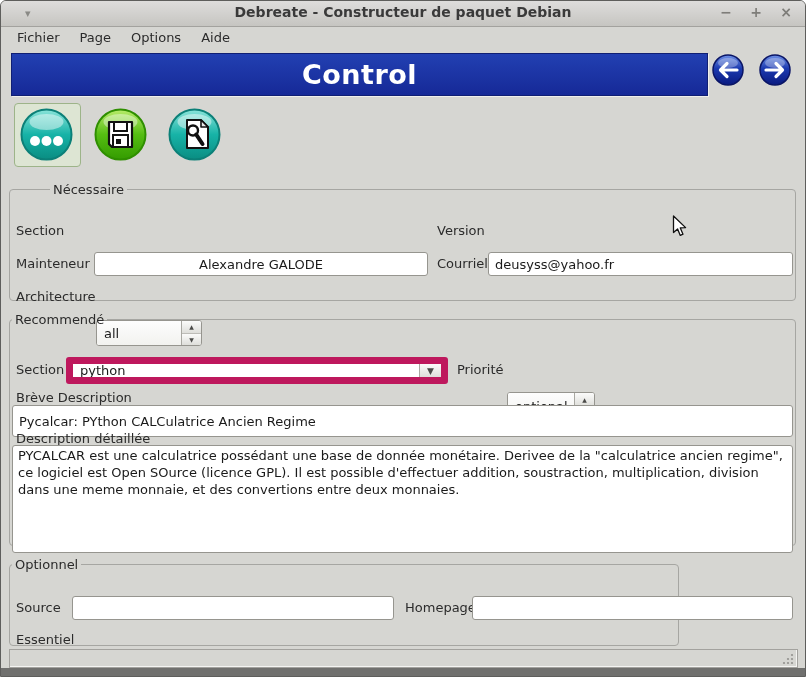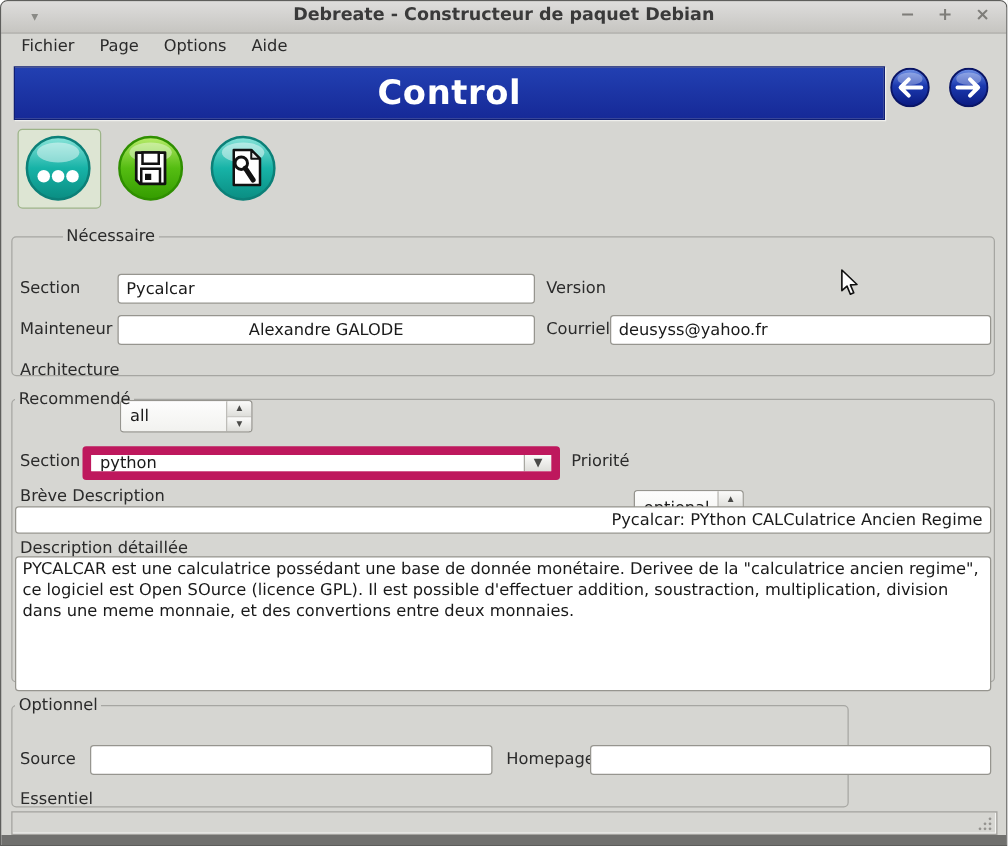--- a/index.html
+++ b/index.html
@@ -147,21 +147,20 @@
       <path d="M19 12 h14 l7 7 v21 h-21 z" fill="#ffffff" stroke="#111" stroke-width="2" stroke-linejoin="round"></path>
       <path d="M33 12 l7 7 h-7 z" fill="#e8e8e8" stroke="#111" stroke-width="1.6" stroke-linejoin="round"></path>
       <circle cx="25" cy="22.5" r="5" fill="#ffffff" stroke="#111" stroke-width="2.4"></circle>
       <path d="M28.2 26.5 L34.5 36" stroke="#111" stroke-width="4" stroke-linecap="round"></path>
     </svg>
   </button>
 
   <fieldset id="fs-necessaire">
     <legend>Nécessaire</legend>
     <span class="lbl" style="left:6px;top:26px">Section</span>
-    <input class="inp" style="left: 84px; top: 22px; width: 334px;" value="Pycalcar">
     <span class="lbl" style="left:427px;top:26px">Version</span>
     <span class="lbl" style="left:6px;top:59px">Mainteneur</span>
     <input class="inp" style="left: 84px; top: 55px; width: 334px; text-align: center;" value="Alexandre GALODE">
     <span class="lbl" style="left:427px;top:59px">Courriel</span>
     <input class="inp" style="left: 478px; top: 55px; width: 305px;" value="deusyss@yahoo.fr">
     <span class="lbl" style="left:6px;top:92px">Architecture</span>
     <span class="spin" style="left:86px;top:87px;width:106px;height:26px">
       <span class="val">all</span>
       <span class="btns">
         <span class="sb up">▲</span>
@@ -179,21 +178,21 @@
     </span>
     <span class="lbl" style="left:447px;top:35px">Priorité</span>
     <span class="spin" style="left:497px;top:29px;width:88px;height:28px">
       <span class="val">optional</span>
       <span class="btns">
         <span class="sb up">▲</span>
         <span class="sb">▼</span>
       </span>
     </span>
     <span class="lbl" style="left:6px;top:63px">Brève Description</span>
-    <input class="inp" style="left: 2px; top: 78px; width: 781px; height: 22px; text-align: right;" value="Pycalcar: PYthon CALCulatrice Ancien Regime">
+    <input class="inp" style="left: 2px; top: 78px; width: 781px; height: 32px;" value="Pycalcar: PYthon CALCulatrice Ancien Regime">
     <span class="lbl" style="left:6px;top:104px">Description détaillée</span>
     <textarea class="inp" style="left: 2px; top: 118px; width: 781px; height: 108px;">PYCALCAR est une calculatrice possédant une base de donnée monétaire. Derivee de la "calculatrice ancien regime", ce logiciel est Open SOurce (licence GPL). Il est possible d'effectuer addition, soustraction, multiplication, division dans une meme monnaie, et des convertions entre deux monnaies.</textarea>
   </fieldset>
 
   <fieldset id="fs-optionnel">
     <legend>Optionnel</legend>
     <span class="lbl" style="left:6px;top:28px">Source</span>
     <input class="inp" style="left: 62px; top: 24px; width: 322px;" value="">
     <span class="lbl" style="left:395px;top:28px">Homepage</span>
     <input class="inp" style="left: 462px; top: 24px; width: 321px;" value="">

